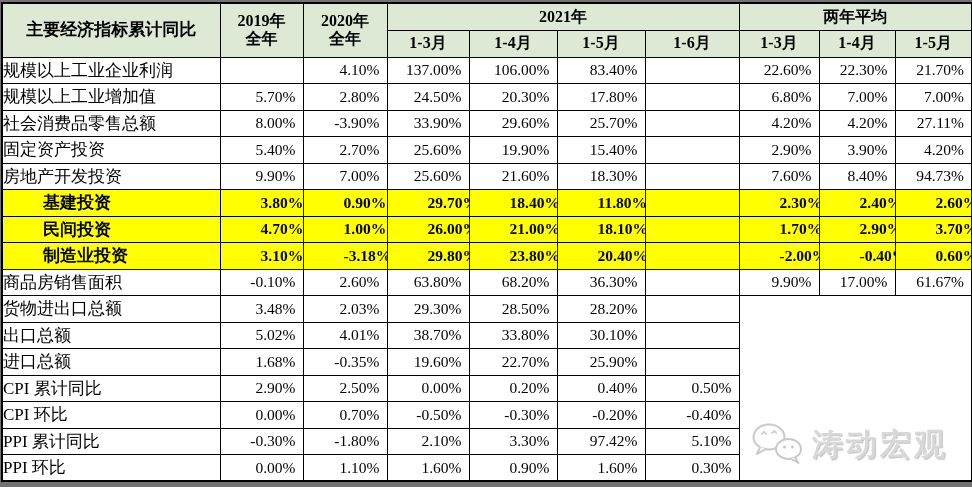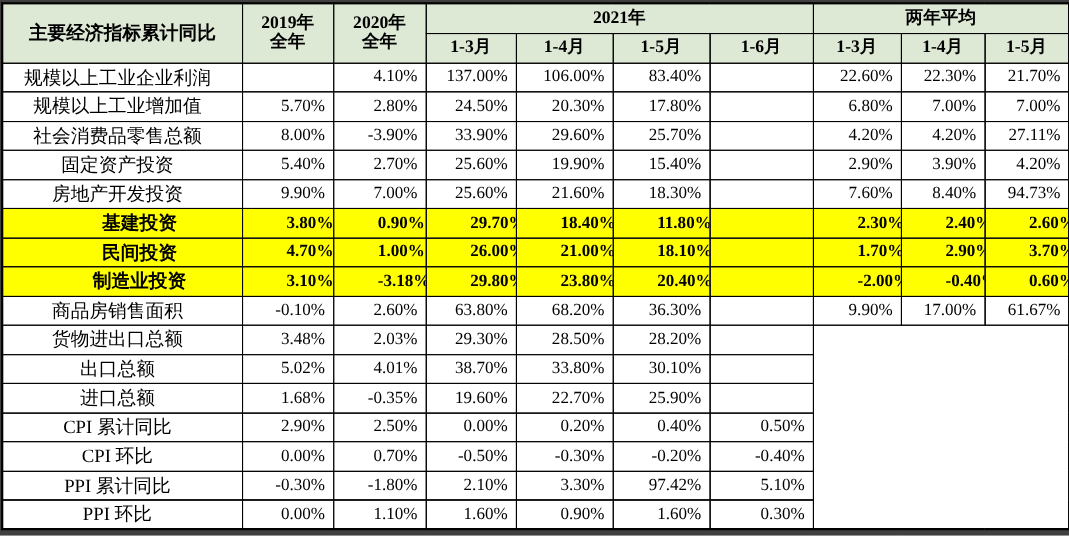--- a/index.html
+++ b/index.html
@@ -3,41 +3,41 @@
 <meta charset="utf-8">
 <style>
   * { margin: 0; padding: 0; box-sizing: border-box; }
   html, body { background: #ffffff; }
   body {
     width: 972px; height: 487px; overflow: hidden;
     font-family: "Liberation Serif", "DejaVu Serif", serif;
     color: #000000;
   }
   .page {
-    position: relative; width: 972px; height: 487px; background: #404040;
+    position: relative; width: 972px; height: 487px; background: #737373;
     padding: 2px 1px;
   }
   table.indicators {
     border-collapse: collapse; table-layout: fixed;
     width: 970px;
   }
   table.indicators th, table.indicators td {
     border: 1px solid #000000;
     font-size: 16px;
     overflow: hidden; white-space: nowrap;
   }
   table.indicators { border: 2px solid #000000; }
   thead th {
     background: var(--header-bg, #dde8d5);
     font-weight: bold; text-align: center; vertical-align: middle;
     height: 27px; line-height: 1.15;
   }
   thead th.corner { font-size: 17px; }
   tbody td { height: 26.5px; background: #ffffff; vertical-align: middle; }
-  tbody td.lab { text-align: center; padding-right: 9px; font-size: 17px; }
+  tbody td.lab { text-align: left; padding-right: 9px; font-size: 17px; }
   tbody td.num { text-align: right; padding-right: 7px; font-size: 15.5px; }
   tbody tr.hl td { background: var(--highlight-bg, #ffff00); font-weight: bold; padding-left: 40px; }
   tbody td.merged { background: #ffffff; }
   .watermark {
     position: absolute; right: 24px; bottom: 18px;
     display: flex; align-items: center; gap: 8px;
     pointer-events: none;
   }
   .watermark-text {
     font-size: 31px; font-weight: bold; letter-spacing: 3px;
@@ -250,13 +250,36 @@
           <td class="num">0.00%</td>
           <td class="num">1.10%</td>
           <td class="num">1.60%</td>
           <td class="num">0.90%</td>
           <td class="num">1.60%</td>
           <td class="num">0.30%</td>
         </tr>
       </tbody>
   </table>
 
+  <div class="watermark">
+    <span>
+      <svg width="54" height="44" viewBox="0 0 54 44">
+        <g stroke="#c9c9c9" stroke-width="2" fill="#ffffff">
+          <ellipse cx="19" cy="16" rx="15.5" ry="12.5"></ellipse>
+          <path d="M10 26 L7 33 L16 28" stroke-linejoin="round"></path>
+        </g>
+        <g stroke="#c9c9c9" stroke-width="1.6" fill="none">
+          <path d="M11.5 13.5 l2.6 -2.6 l2.6 2.6"></path>
+          <path d="M21.5 12.5 l2.6 -2.6 l2.6 2.6"></path>
+        </g>
+        <g stroke="#c9c9c9" stroke-width="2" fill="#ffffff">
+          <ellipse cx="38.5" cy="28" rx="12.5" ry="10"></ellipse>
+          <path d="M45 36.5 L48.5 42 L40.5 37.5" stroke-linejoin="round"></path>
+        </g>
+        <g fill="#c9c9c9" stroke="none">
+          <circle cx="34.5" cy="26" r="1.5"></circle>
+          <circle cx="42.5" cy="26" r="1.5"></circle>
+        </g>
+      </svg>
+    </span>
+    <span class="watermark-text">涛动宏观</span>
+  </div>
 </div>
 
 </body></html>

